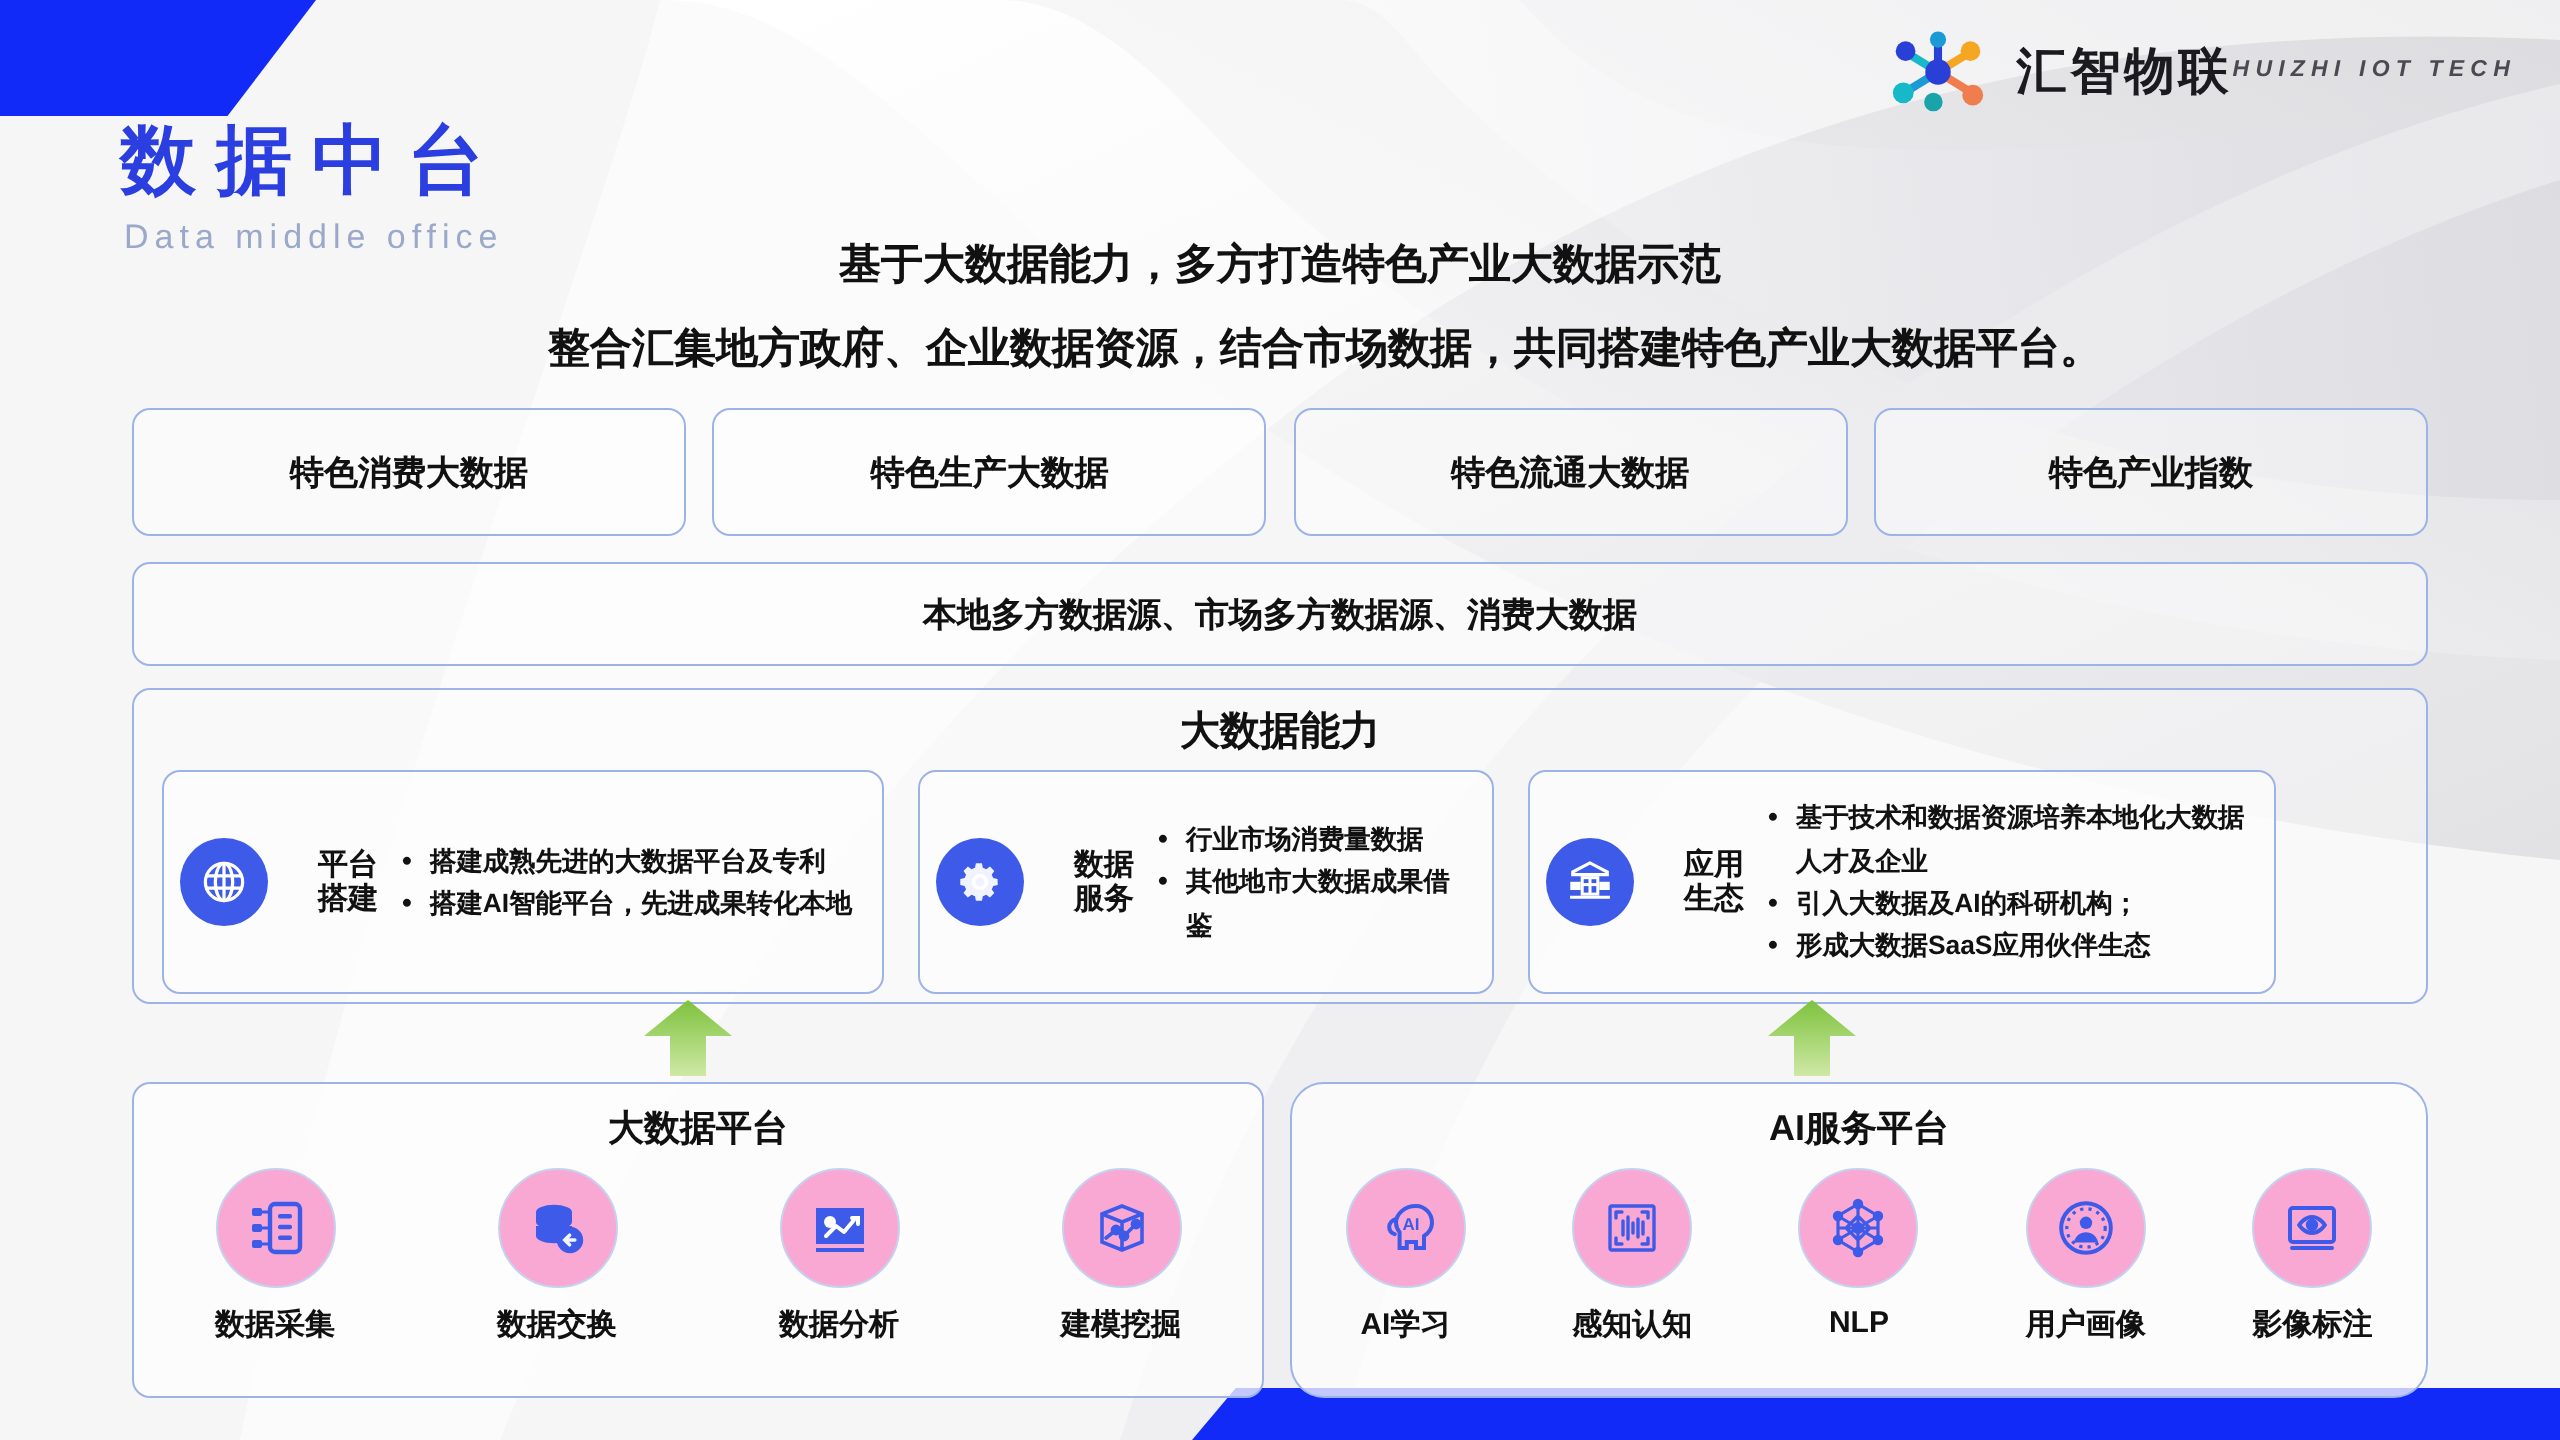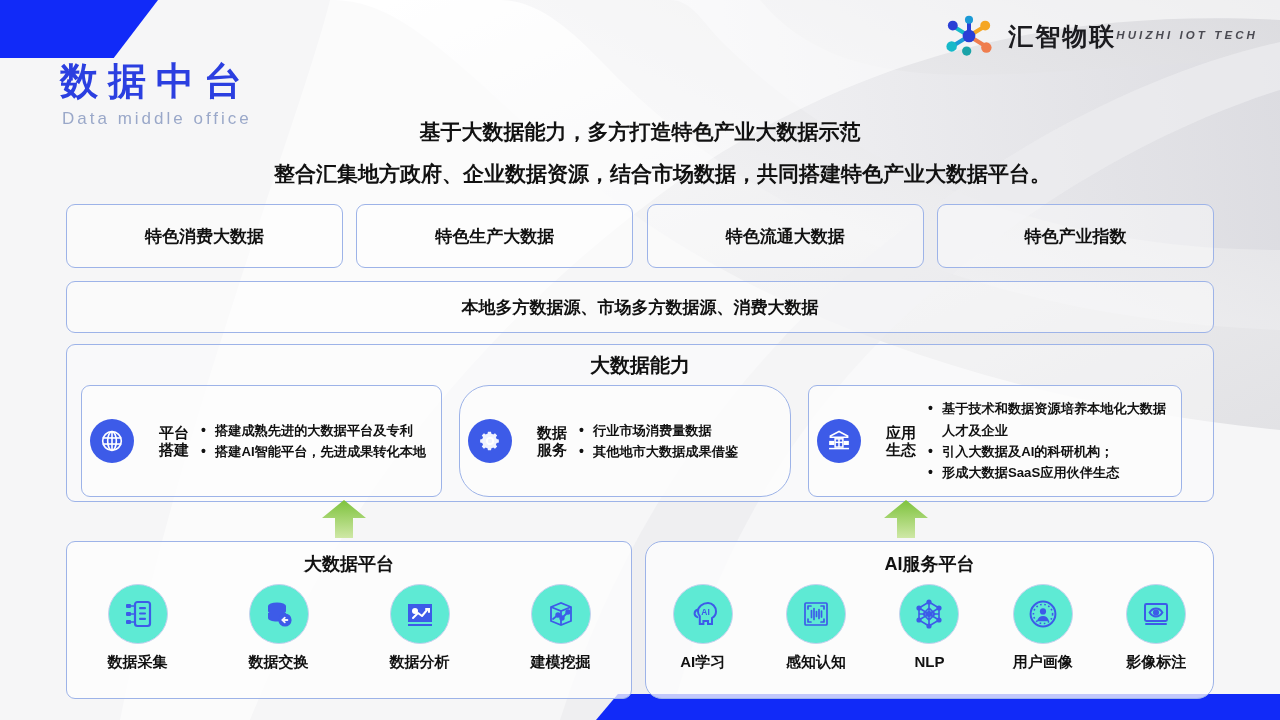--- a/index.html
+++ b/index.html
@@ -74,21 +74,21 @@
     z-index:5;
   }
   .cap-title{ text-align:center; font-size:20px; font-weight:bold; color:#111;
               margin-top:7px; }
   .cap-cards{ display:flex; gap:17px; padding:6px 14px 0 14px; }
   .cap-card{
     border:1px solid #9db3e8; border-radius:9px; background:rgba(252,252,253,.80);
     display:flex; align-items:center; padding:6px 8px; height:112px;
   }
   .cap-card.c1{ width:361px; }
-  .cap-card.c2{ width:332px;border-radius:30px; }
+  .cap-card.c2{ width:288px; }
   .cap-card.c3{ width:374px; }
   .cap-icon{
     width:44px; height:44px; border-radius:50%;
     background:#3d5be8; flex:0 0 44px;
     display:flex; align-items:center; justify-content:center;
   }
   .cap-label{
     font-size:15px; font-weight:bold; color:#111; line-height:1.16;
     margin-left:21px; width:34px; flex:0 0 34px; text-align:right;
   }
@@ -112,21 +112,21 @@
     border:1px solid #9db3e8; border-radius:9px; background:rgba(253,253,254,.75);
     z-index:5;
   }
   .plat.left{ left:66px; width:566px; }
   .plat.right{ left:645px; width:569px;border-radius:17px; }
   .plat-title{ text-align:center; font-size:18px; font-weight:bold; color:#111; margin-top:10px; }
   .plat-items{ display:flex; justify-content:space-around; margin-top:8px; }
   .plat-item{ display:flex; flex-direction:column; align-items:center; width:100px; }
   .plat-circle{
     width:60px; height:60px; border-radius:50%;
-    background:#5eead4; border:1px solid #c5d2ee;
+    background:#f9a8d4; border:1px solid #c5d2ee;
     display:flex; align-items:center; justify-content:center;
   }
   .plat-name{ margin-top:9px; font-size:15px; font-weight:bold; color:#111; }
 </style>
 </head>
 <body>
 
 <svg id="bg" viewBox="0 0 1280 720" preserveAspectRatio="none">
   <defs>
     <linearGradient id="gw1" x1="0" y1="0" x2="1" y2="1">

